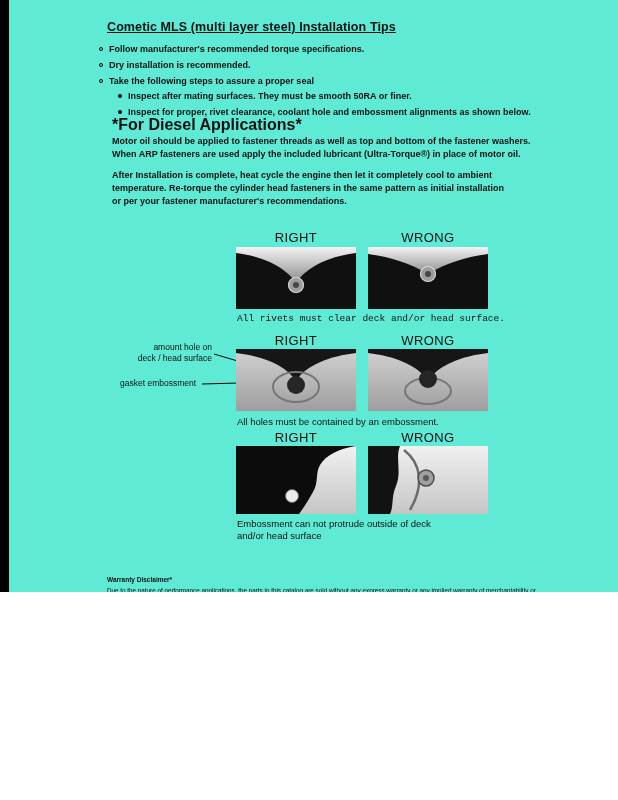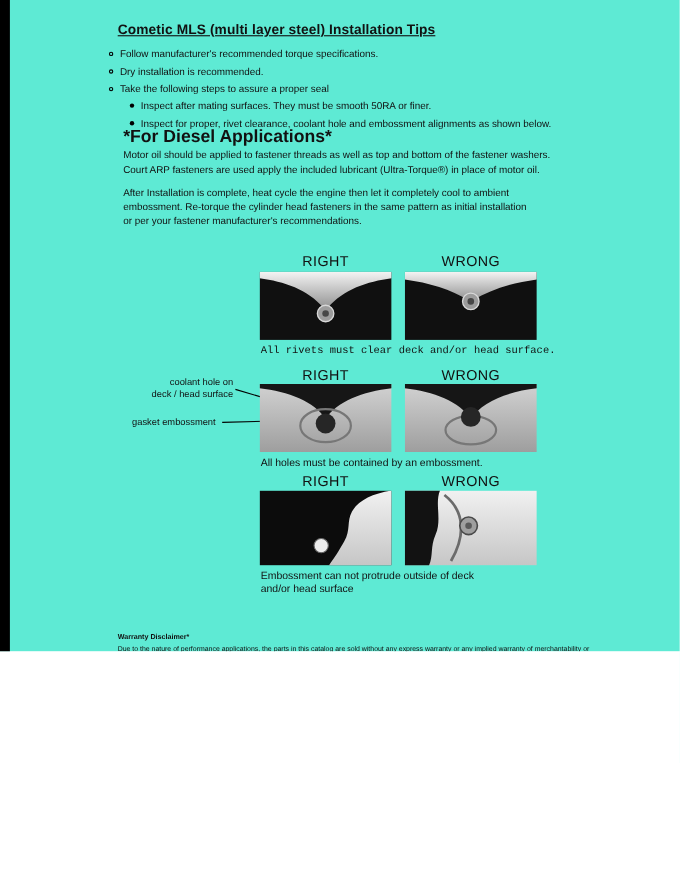--- a/index.html
+++ b/index.html
@@ -9,21 +9,21 @@
     font-family: "Liberation Sans", sans-serif;
     color: #111111;
   }
   .page { position: relative; width: 618px; height: 592px; background: #5eead4; overflow: hidden; }
   .left-bar { position: absolute; left: 0; top: 0; width: 9px; height: 800px; background: #000000; }
   .abs { position: absolute; }
   .title {
     font-size: 12.5px; font-weight: bold; text-decoration: underline;
     letter-spacing: 0.1px; white-space: nowrap;
   }
-  .body-text { font-size: 9px; line-height: 1.42; }
+  .body-text { font-size: 9px; line-height: 1.42; font-weight: bold; }
   .pre { white-space: pre-line; }
   .bullet-row { display: flex; align-items: flex-start; margin-bottom: 3px; }
   .marker-open  { width: 4px; height: 4px; border: 1px solid #000; border-radius: 50%; margin: 4px 6px 0 0; flex: none; }
   .marker-filled{ width: 4px; height: 4px; background: #000; border-radius: 50%; margin: 4px 6px 0 0; flex: none; }
   .sub-list { margin-left: 19px; }
   .diesel-heading { font-size: 16px; font-weight: bold; }
   .fig-label { font-size: 13px; letter-spacing: 0.4px; text-align: center; width: 120px; }
   .caption { font-size: 9.5px; line-height: 1.25; }
   .callout { font-size: 8.5px; line-height: 1.25; }
   .warranty { width: 448px; }
@@ -77,23 +77,23 @@
       </div>
       <div class="bullet-row">
         <span class="marker-filled"></span>
         <span class="body-text">Inspect for proper, rivet clearance, coolant hole and embossment alignments as shown below.</span>
       </div>
     </div>
   </div>
 
   <h2 class="abs diesel-heading" style="left:112px; top:116px;">*For Diesel Applications*</h2>
   <p class="abs body-text pre" style="left:112px; top:135px; width:480px;">Motor oil should be applied to fastener threads as well as top and bottom of the fastener washers.
-Court ARP fasteners are used apply the included lubricant (Ultra-Torque®) in place of motor oil.</p>
+When ARP fasteners are used apply the included lubricant (Ultra-Torque®) in place of motor oil.</p>
   <p class="abs body-text pre" style="left:112px; top:169px; width:480px;">After Installation is complete, heat cycle the engine then let it completely cool to ambient
-embossment. Re-torque the cylinder head fasteners in the same pattern as initial installation
+temperature. Re-torque the cylinder head fasteners in the same pattern as initial installation
 or per your fastener manufacturer's recommendations.</p>
 
   <div class="abs fig-label" style="left:236px; top:230px;">RIGHT</div>
   <div class="abs fig-label" style="left:368px; top:230px;">WRONG</div>
 
   <div class="abs photo" style="left:236px; top:247px;">
     <svg width="120" height="62" viewBox="0 0 120 62">
       <rect width="120" height="62" fill="#101010"></rect>
       <path d="M0,0 H120 V6 C98,9 76,16 62,33 L60,35 L58,33 C44,16 22,9 0,6 Z" fill="url(#gradSteel)"></path>
       <circle cx="60" cy="38" r="7.5" fill="#9c9c9c"></circle>
@@ -108,21 +108,21 @@
       <circle cx="60" cy="27" r="7.5" fill="#9c9c9c"></circle>
       <circle cx="60" cy="27" r="7.5" fill="none" stroke="#d8d8d8" stroke-width="1.2"></circle>
       <circle cx="60" cy="27" r="3" fill="#474747"></circle>
     </svg>
   </div>
   <div class="abs caption" style="left:237px; top:313px;font-family:Liberation Mono, monospace;">All rivets must clear deck and/or head surface.</div>
 
   <div class="abs fig-label" style="left:236px; top:333px;">RIGHT</div>
   <div class="abs fig-label" style="left:368px; top:333px;">WRONG</div>
 
-  <div class="abs callout pre" style="left:132px; top:342px; width:80px; text-align:right;">coolant hole on
+  <div class="abs callout pre" style="left:132px; top:342px; width:80px; text-align:right;">amount hole on
 deck / head surface</div>
   <div class="abs callout" style="left:120px; top:378px;">gasket embossment</div>
 
   <svg class="abs" style="left:110px; top:338px; pointer-events:none;" width="200" height="60" viewBox="0 0 200 60">
     <line x1="104" y1="16" x2="185" y2="40" stroke="#000" stroke-width="1"></line>
     <line x1="92" y1="46" x2="166" y2="44" stroke="#000" stroke-width="1"></line>
   </svg>
 
   <div class="abs photo" style="left:236px; top:349px;">
     <svg width="120" height="62" viewBox="0 0 120 62">

